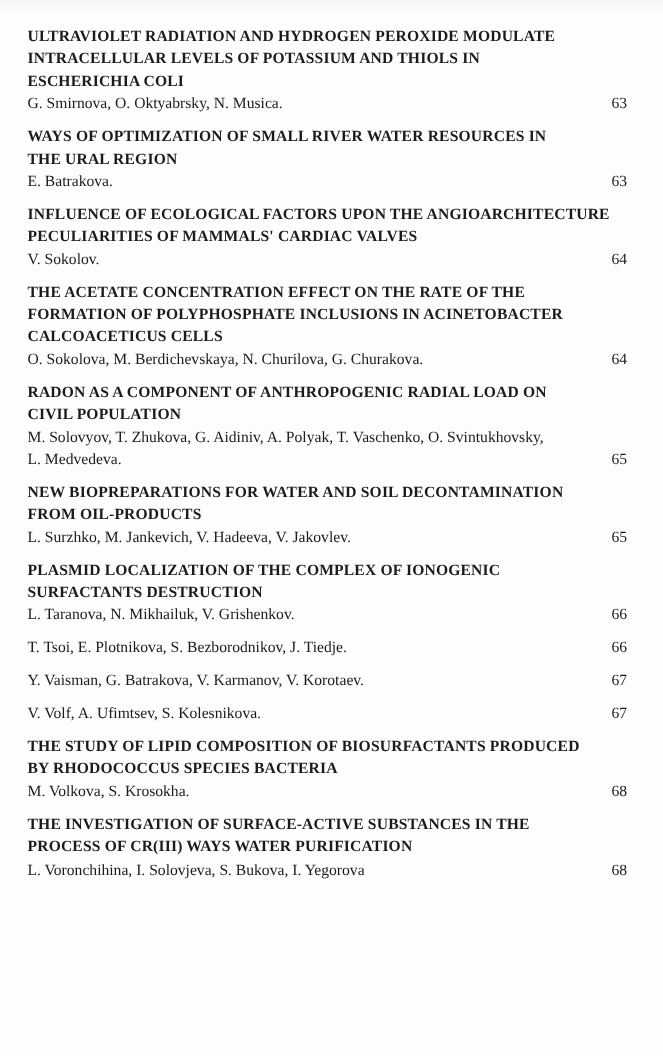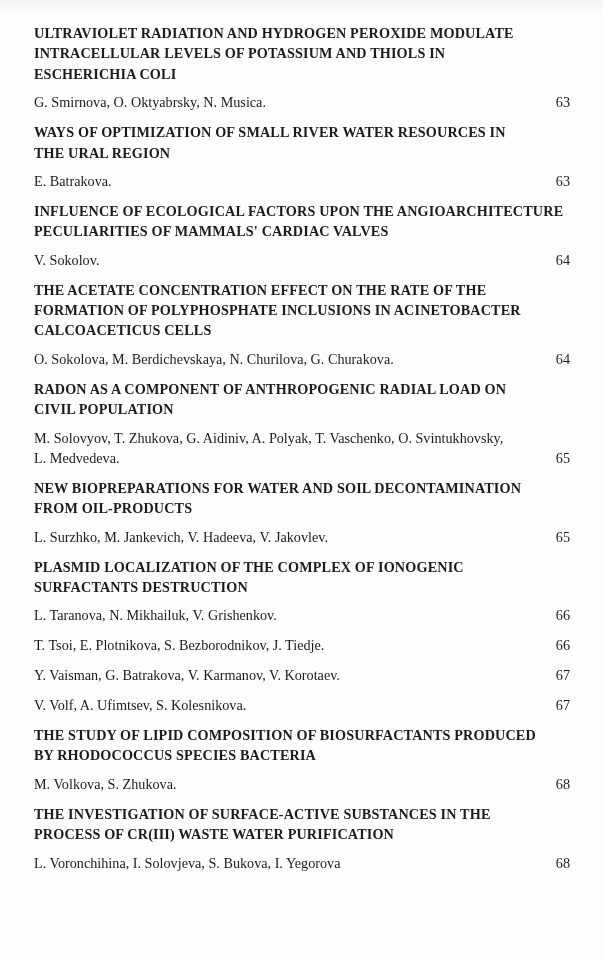--- a/index.html
+++ b/index.html
@@ -9,40 +9,39 @@
     overflow: hidden;
   }
   body {
     font-family: "Liberation Serif", serif;
     background: #fdfdfc;
   }
   .page {
     position: relative;
     width: 603px;
     height: 816px;
-    padding: 23px 33px 18px 34px;
+    padding: 23px 33px 18px 25px;
     background:
       linear-gradient(180deg, rgba(225,225,225,0.25) 0px, rgba(225,225,225,0.0) 14px),
       #fdfdfc;
   }
   .entries { width: 100%; }
   .entry { margin-bottom: 9.5px; }
   .entry-title {
     font-weight: bold;
     font-size: 14.2px;
     line-height: 20.4px;
     letter-spacing: 0.15px;
     white-space: pre-line;
   }
   .byline {
     display: flex;
     align-items: flex-end;
     font-size: 14.2px;
     line-height: 20.4px;
-    margin-top: 8px;
   }
   .authors {
     flex: 1;
     white-space: pre-line;
   }
   .page-num {
     margin-left: 12px;
     text-align: left;
   }
 </style>
@@ -135,27 +134,27 @@
     <div class="byline">
       <span class="authors">V. Volf, A. Ufimtsev, S. Kolesnikova.</span>
       <span class="page-num">67</span>
     </div>
   </div>
 
   <div class="entry">
     <div class="entry-title">THE STUDY OF LIPID COMPOSITION OF BIOSURFACTANTS PRODUCED
 BY RHODOCOCCUS SPECIES BACTERIA</div>
     <div class="byline">
-      <span class="authors">M. Volkova, S. Zhukova.</span>
+      <span class="authors">M. Volkova, S. Krosokha.</span>
       <span class="page-num">68</span>
     </div>
   </div>
 
   <div class="entry">
     <div class="entry-title">THE INVESTIGATION OF SURFACE-ACTIVE SUBSTANCES IN THE
-PROCESS OF CR(III) WASTE WATER PURIFICATION</div>
+PROCESS OF CR(III) WAYS WATER PURIFICATION</div>
     <div class="byline">
       <span class="authors">L. Voronchihina, I. Solovjeva, S. Bukova, I. Yegorova</span>
       <span class="page-num">68</span>
     </div>
   </div>
 </div>
 </div>
 
 </body></html>

